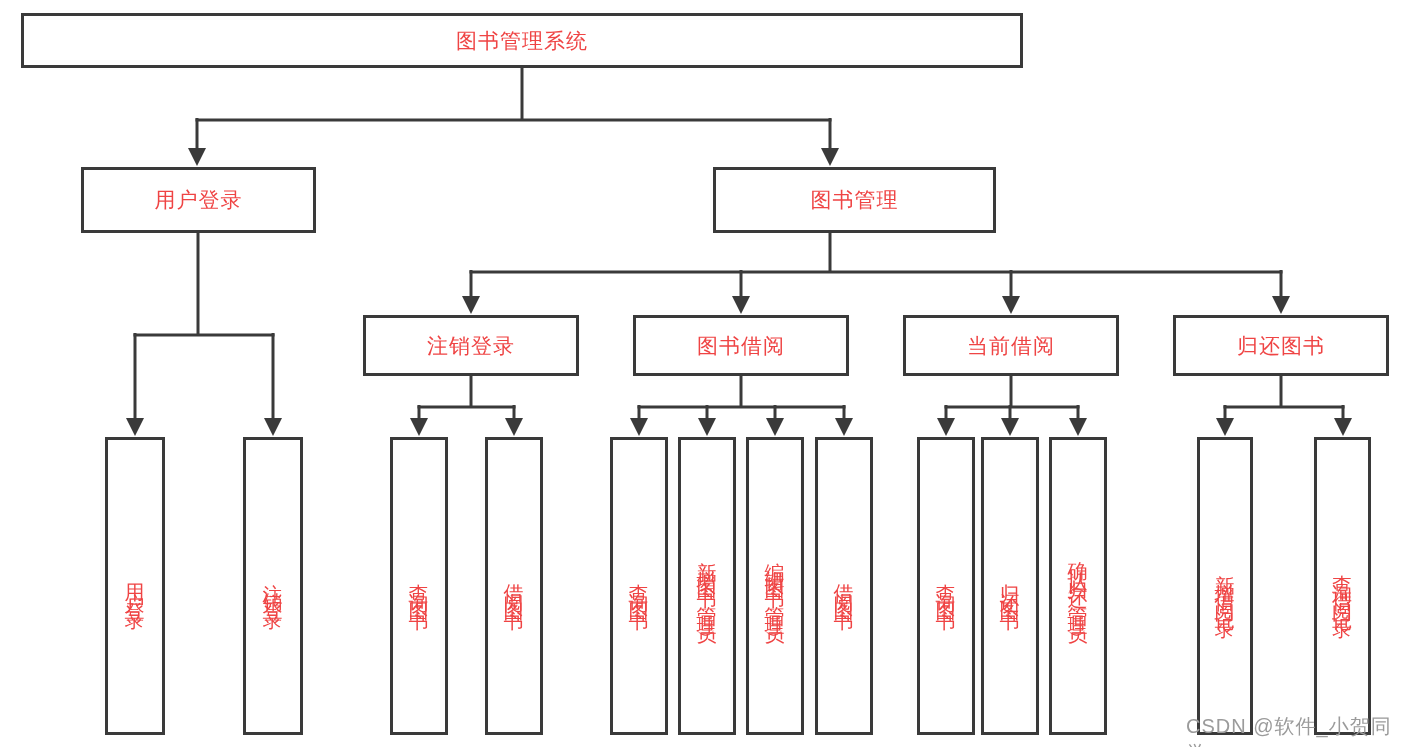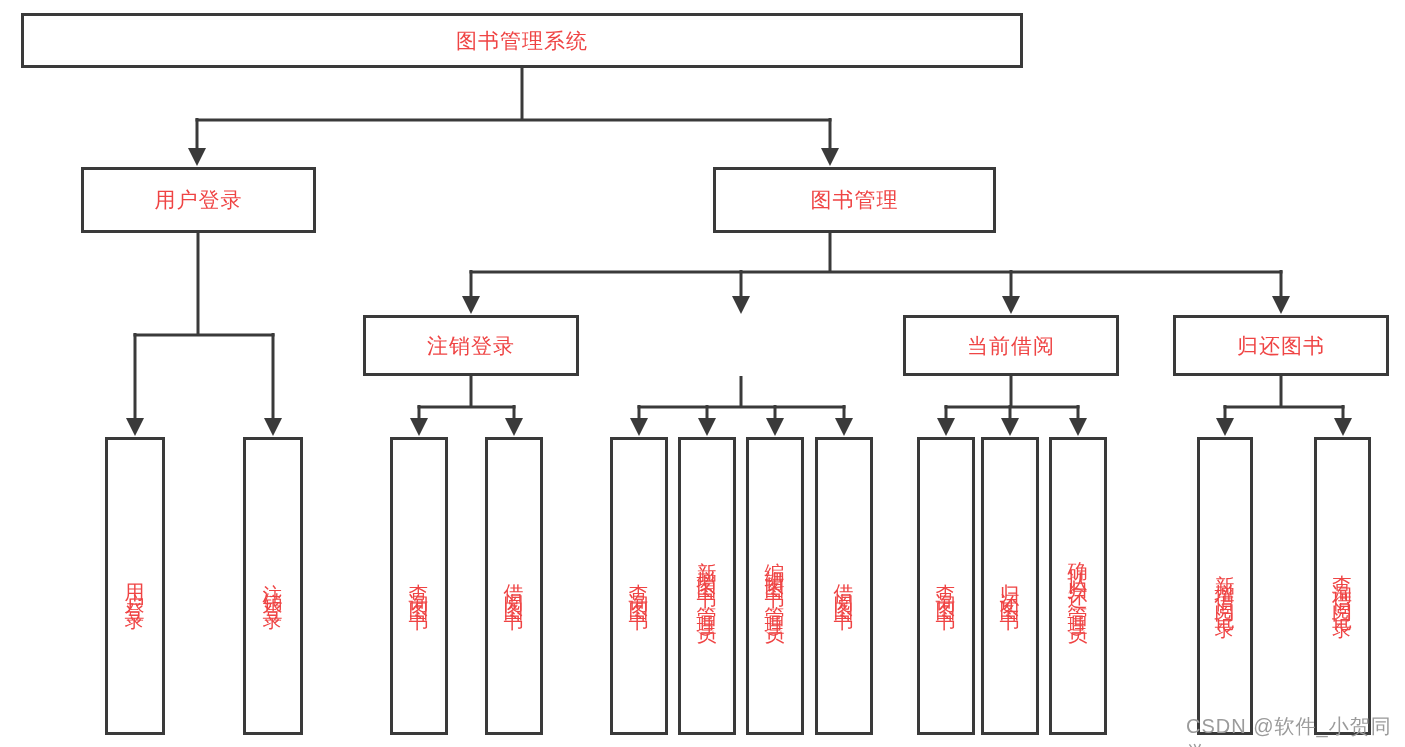--- a/index.html
+++ b/index.html
@@ -133,20 +133,21 @@
       </g>
     </g>
   </svg>
 
   <div class="node" style="left:21px; top:13px; width:1002px; height:55px;">图书管理系统</div>
 
   <div class="node" style="left:81px; top:167px; width:235px; height:66px;">用户登录</div>
   <div class="node" style="left:713px; top:167px; width:283px; height:66px;">图书管理</div>
 
   <div class="node" style="left:363px; top:315px; width:216px; height:61px;">注销登录</div>
+  <div class="node" style="left:633px; top:315px; width:216px; height:61px;">图书借阅</div>
   <div class="node" style="left:903px; top:315px; width:216px; height:61px;font-family:Liberation Serif, serif;">当前借阅</div>
   <div class="node" style="left:1173px; top:315px; width:216px; height:61px;">归还图书</div>
 
   <div class="node leaf" style="left:105px; top:437px; width:60px; height:298px;">用户登录</div>
   <div class="node leaf" style="left:243px; top:437px; width:60px; height:298px;">注销登录</div>
 
   <div class="node leaf" style="left:390px; top:437px; width:58px; height:298px;">查询图书</div>
   <div class="node leaf" style="left:485px; top:437px; width:58px; height:298px;">借阅图书</div>
 
   <div class="node leaf" style="left:610px; top:437px; width:58px; height:298px;">查询图书</div>

